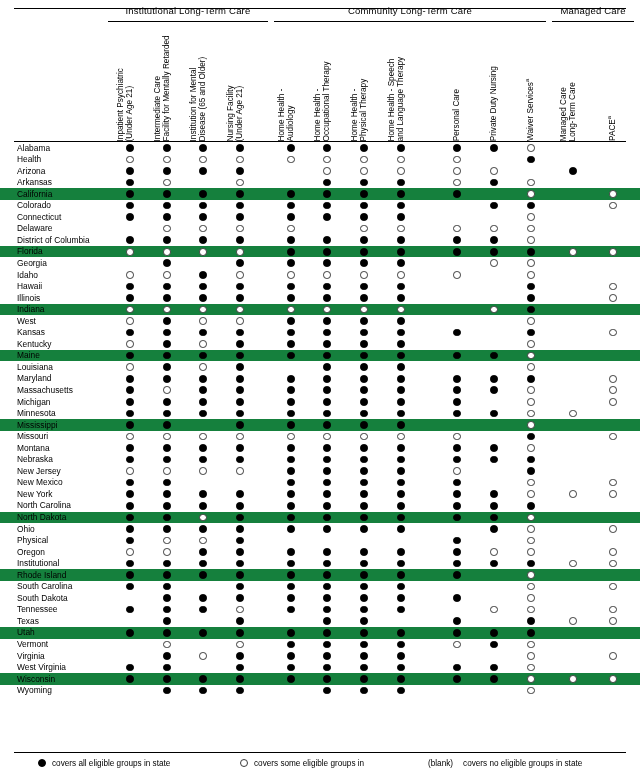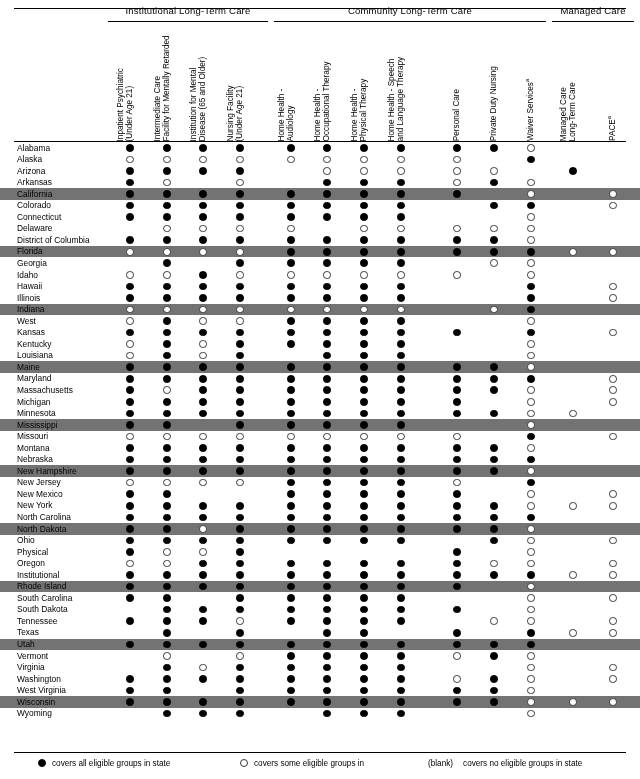--- a/index.html
+++ b/index.html
@@ -101,21 +101,21 @@
     position: absolute;
     left: 0;
     top: 142px;
     width: 640px;
   }
   .row {
     position: relative;
     height: 11.55px;
     width: 640px;
   }
-  .row.shaded { background: #737373; }
+  .row.shaded { background: #15803d; }
   .state-name {
     position: absolute;
     left: 17px;
     top: 0.5px;
     font-size: 8.4px;
     line-height: 11px;
     white-space: nowrap;
   }
   .cell {
     position: absolute;
@@ -205,21 +205,21 @@
         <div class="cell full" style="left: 236.2px;"></div>
         <div class="cell full" style="left: 287.2px;"></div>
         <div class="cell full" style="left: 323.2px;"></div>
         <div class="cell full" style="left: 360.2px;"></div>
         <div class="cell full" style="left: 397.2px;"></div>
         <div class="cell full" style="left: 453.2px;"></div>
         <div class="cell full" style="left: 490.2px;"></div>
         <div class="cell some" style="left: 527.2px;"></div>
       </div>
       <div class="row">
-        <div class="state-name">Alaska</div>
+        <div class="state-name">Health</div>
         <div class="cell some" style="left: 126.2px;"></div>
         <div class="cell some" style="left: 163.2px;"></div>
         <div class="cell some" style="left: 199.2px;"></div>
         <div class="cell some" style="left: 236.2px;"></div>
         <div class="cell some" style="left: 287.2px;"></div>
         <div class="cell some" style="left: 323.2px;"></div>
         <div class="cell some" style="left: 360.2px;"></div>
         <div class="cell some" style="left: 397.2px;"></div>
         <div class="cell some" style="left: 453.2px;"></div>
         <div class="cell full" style="left: 527.2px;"></div>
@@ -425,43 +425,43 @@
         <div class="cell some" style="left: 126.2px;"></div>
         <div class="cell full" style="left: 163.2px;"></div>
         <div class="cell some" style="left: 199.2px;"></div>
         <div class="cell full" style="left: 236.2px;"></div>
         <div class="cell full" style="left: 287.2px;"></div>
         <div class="cell full" style="left: 323.2px;"></div>
         <div class="cell full" style="left: 360.2px;"></div>
         <div class="cell full" style="left: 397.2px;"></div>
         <div class="cell some" style="left: 527.2px;"></div>
       </div>
-      <div class="row">
-        <div class="state-name">Louisiana</div>
-        <div class="cell some" style="left: 126.2px;"></div>
-        <div class="cell full" style="left: 163.2px;"></div>
-        <div class="cell some" style="left: 199.2px;"></div>
-        <div class="cell full" style="left: 236.2px;"></div>
-        <div class="cell full" style="left: 323.2px;"></div>
-        <div class="cell full" style="left: 360.2px;"></div>
-        <div class="cell full" style="left: 397.2px;"></div>
-        <div class="cell some" style="left: 527.2px;"></div>
-      </div>
       <div class="row shaded">
         <div class="state-name">Maine</div>
         <div class="cell full" style="left: 126.2px;"></div>
         <div class="cell full" style="left: 163.2px;"></div>
         <div class="cell full" style="left: 199.2px;"></div>
         <div class="cell full" style="left: 236.2px;"></div>
         <div class="cell full" style="left: 287.2px;"></div>
         <div class="cell full" style="left: 323.2px;"></div>
         <div class="cell full" style="left: 360.2px;"></div>
         <div class="cell full" style="left: 397.2px;"></div>
         <div class="cell full" style="left: 453.2px;"></div>
         <div class="cell full" style="left: 490.2px;"></div>
+        <div class="cell some" style="left: 527.2px;"></div>
+      </div>
+      <div class="row">
+        <div class="state-name">Louisiana</div>
+        <div class="cell some" style="left: 126.2px;"></div>
+        <div class="cell full" style="left: 163.2px;"></div>
+        <div class="cell some" style="left: 199.2px;"></div>
+        <div class="cell full" style="left: 236.2px;"></div>
+        <div class="cell full" style="left: 323.2px;"></div>
+        <div class="cell full" style="left: 360.2px;"></div>
+        <div class="cell full" style="left: 397.2px;"></div>
         <div class="cell some" style="left: 527.2px;"></div>
       </div>
       <div class="row">
         <div class="state-name">Maryland</div>
         <div class="cell full" style="left: 126.2px;"></div>
         <div class="cell full" style="left: 163.2px;"></div>
         <div class="cell full" style="left: 199.2px;"></div>
         <div class="cell full" style="left: 236.2px;"></div>
         <div class="cell full" style="left: 287.2px;"></div>
         <div class="cell full" style="left: 323.2px;"></div>
@@ -562,34 +562,20 @@
         <div class="cell full" style="left: 199.2px;"></div>
         <div class="cell full" style="left: 236.2px;"></div>
         <div class="cell full" style="left: 287.2px;"></div>
         <div class="cell full" style="left: 323.2px;"></div>
         <div class="cell full" style="left: 360.2px;"></div>
         <div class="cell full" style="left: 397.2px;"></div>
         <div class="cell full" style="left: 453.2px;"></div>
         <div class="cell full" style="left: 490.2px;"></div>
         <div class="cell full" style="left: 527.2px;"></div>
       </div>
-      <div class="row shaded">
-        <div class="state-name">New Hampshire</div>
-        <div class="cell full" style="left: 126.2px;"></div>
-        <div class="cell full" style="left: 163.2px;"></div>
-        <div class="cell full" style="left: 199.2px;"></div>
-        <div class="cell full" style="left: 236.2px;"></div>
-        <div class="cell full" style="left: 287.2px;"></div>
-        <div class="cell full" style="left: 323.2px;"></div>
-        <div class="cell full" style="left: 360.2px;"></div>
-        <div class="cell full" style="left: 397.2px;"></div>
-        <div class="cell full" style="left: 453.2px;"></div>
-        <div class="cell full" style="left: 490.2px;"></div>
-        <div class="cell some" style="left: 527.2px;"></div>
-      </div>
       <div class="row">
         <div class="state-name">New Jersey</div>
         <div class="cell some" style="left: 126.2px;"></div>
         <div class="cell some" style="left: 163.2px;"></div>
         <div class="cell some" style="left: 199.2px;"></div>
         <div class="cell some" style="left: 236.2px;"></div>
         <div class="cell full" style="left: 287.2px;"></div>
         <div class="cell full" style="left: 323.2px;"></div>
         <div class="cell full" style="left: 360.2px;"></div>
         <div class="cell full" style="left: 397.2px;"></div>
@@ -796,35 +782,20 @@
       </div>
       <div class="row">
         <div class="state-name">Virginia</div>
         <div class="cell full" style="left: 163.2px;"></div>
         <div class="cell some" style="left: 199.2px;"></div>
         <div class="cell full" style="left: 236.2px;"></div>
         <div class="cell full" style="left: 287.2px;"></div>
         <div class="cell full" style="left: 323.2px;"></div>
         <div class="cell full" style="left: 360.2px;"></div>
         <div class="cell full" style="left: 397.2px;"></div>
-        <div class="cell some" style="left: 527.2px;"></div>
-        <div class="cell some" style="left: 609.2px;"></div>
-      </div>
-      <div class="row">
-        <div class="state-name">Washington</div>
-        <div class="cell full" style="left: 126.2px;"></div>
-        <div class="cell full" style="left: 163.2px;"></div>
-        <div class="cell full" style="left: 199.2px;"></div>
-        <div class="cell full" style="left: 236.2px;"></div>
-        <div class="cell full" style="left: 287.2px;"></div>
-        <div class="cell full" style="left: 323.2px;"></div>
-        <div class="cell full" style="left: 360.2px;"></div>
-        <div class="cell full" style="left: 397.2px;"></div>
-        <div class="cell some" style="left: 453.2px;"></div>
-        <div class="cell full" style="left: 490.2px;"></div>
         <div class="cell some" style="left: 527.2px;"></div>
         <div class="cell some" style="left: 609.2px;"></div>
       </div>
       <div class="row">
         <div class="state-name">West Virginia</div>
         <div class="cell full" style="left: 126.2px;"></div>
         <div class="cell full" style="left: 163.2px;"></div>
         <div class="cell full" style="left: 236.2px;"></div>
         <div class="cell full" style="left: 287.2px;"></div>
         <div class="cell full" style="left: 323.2px;"></div>

